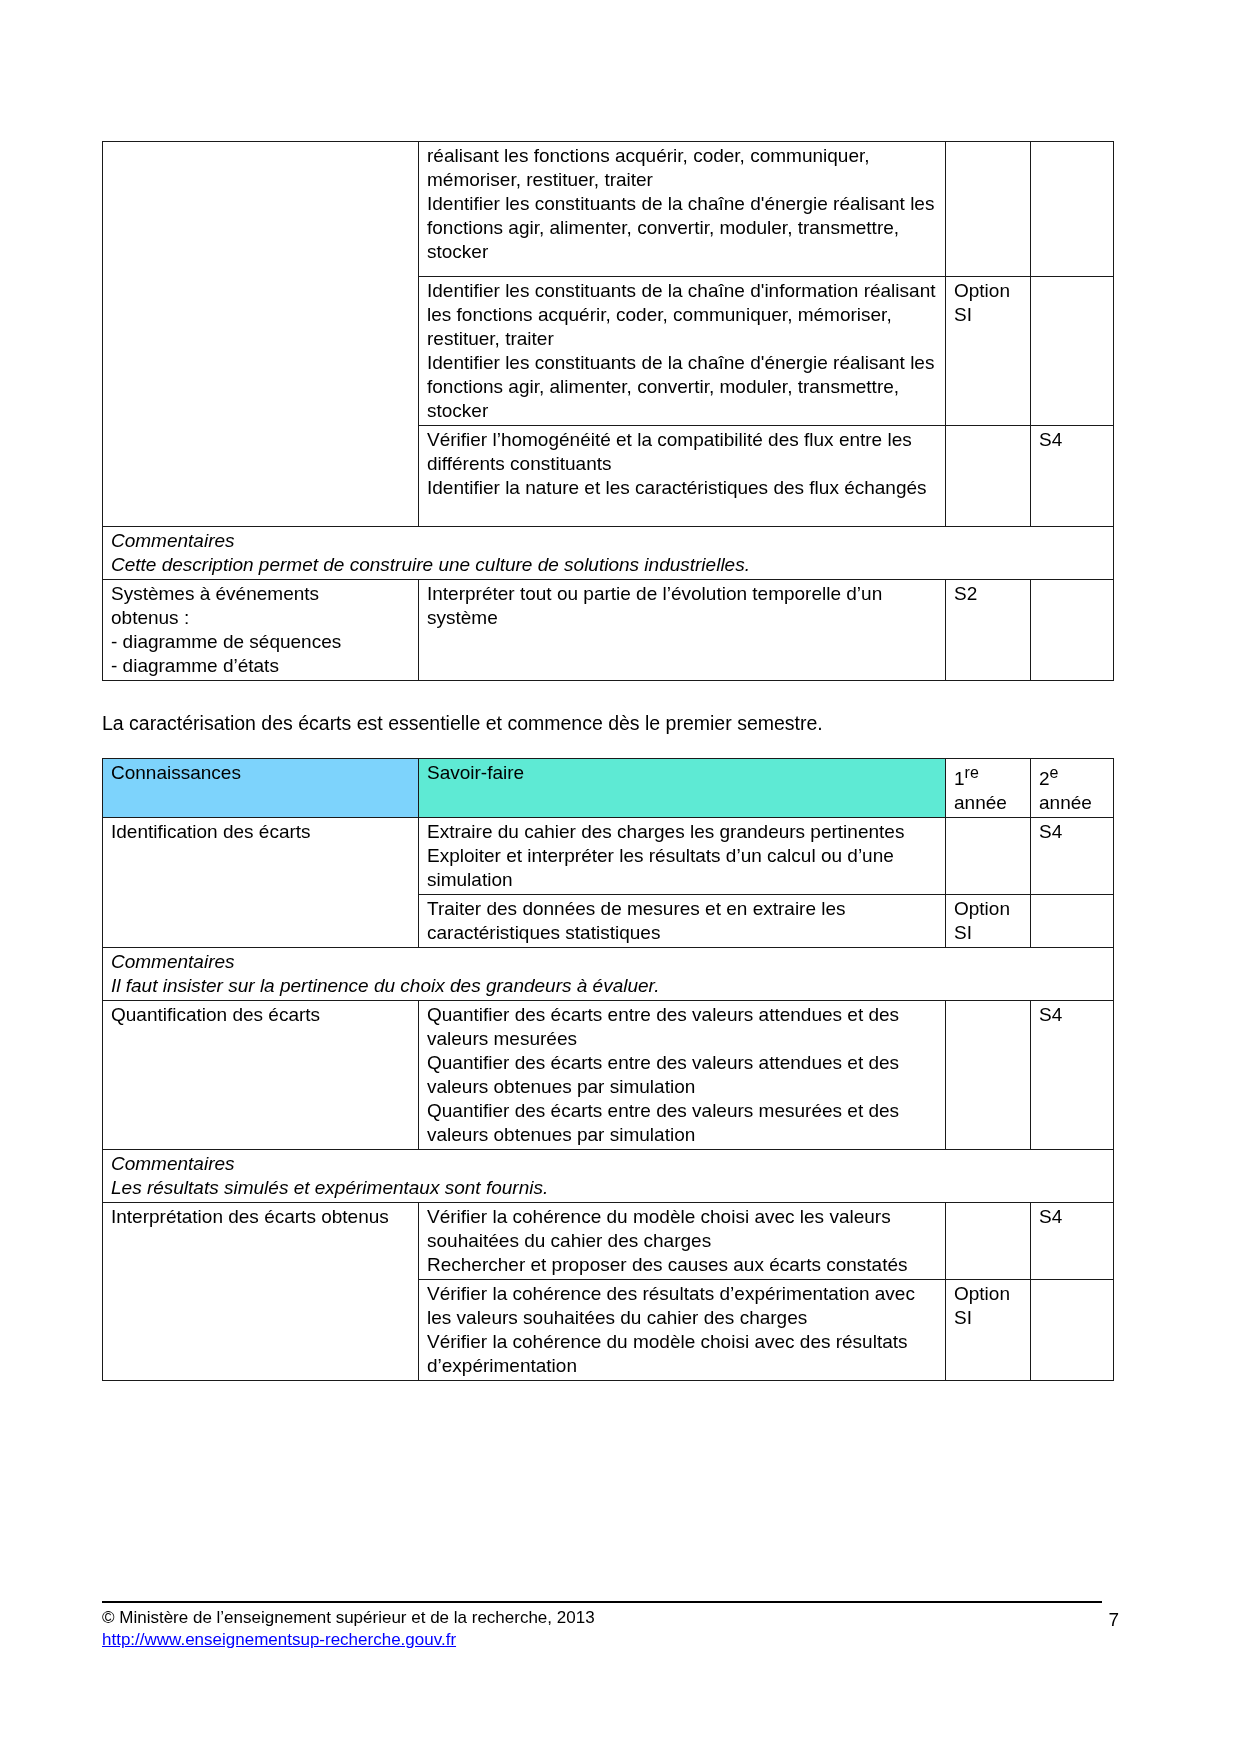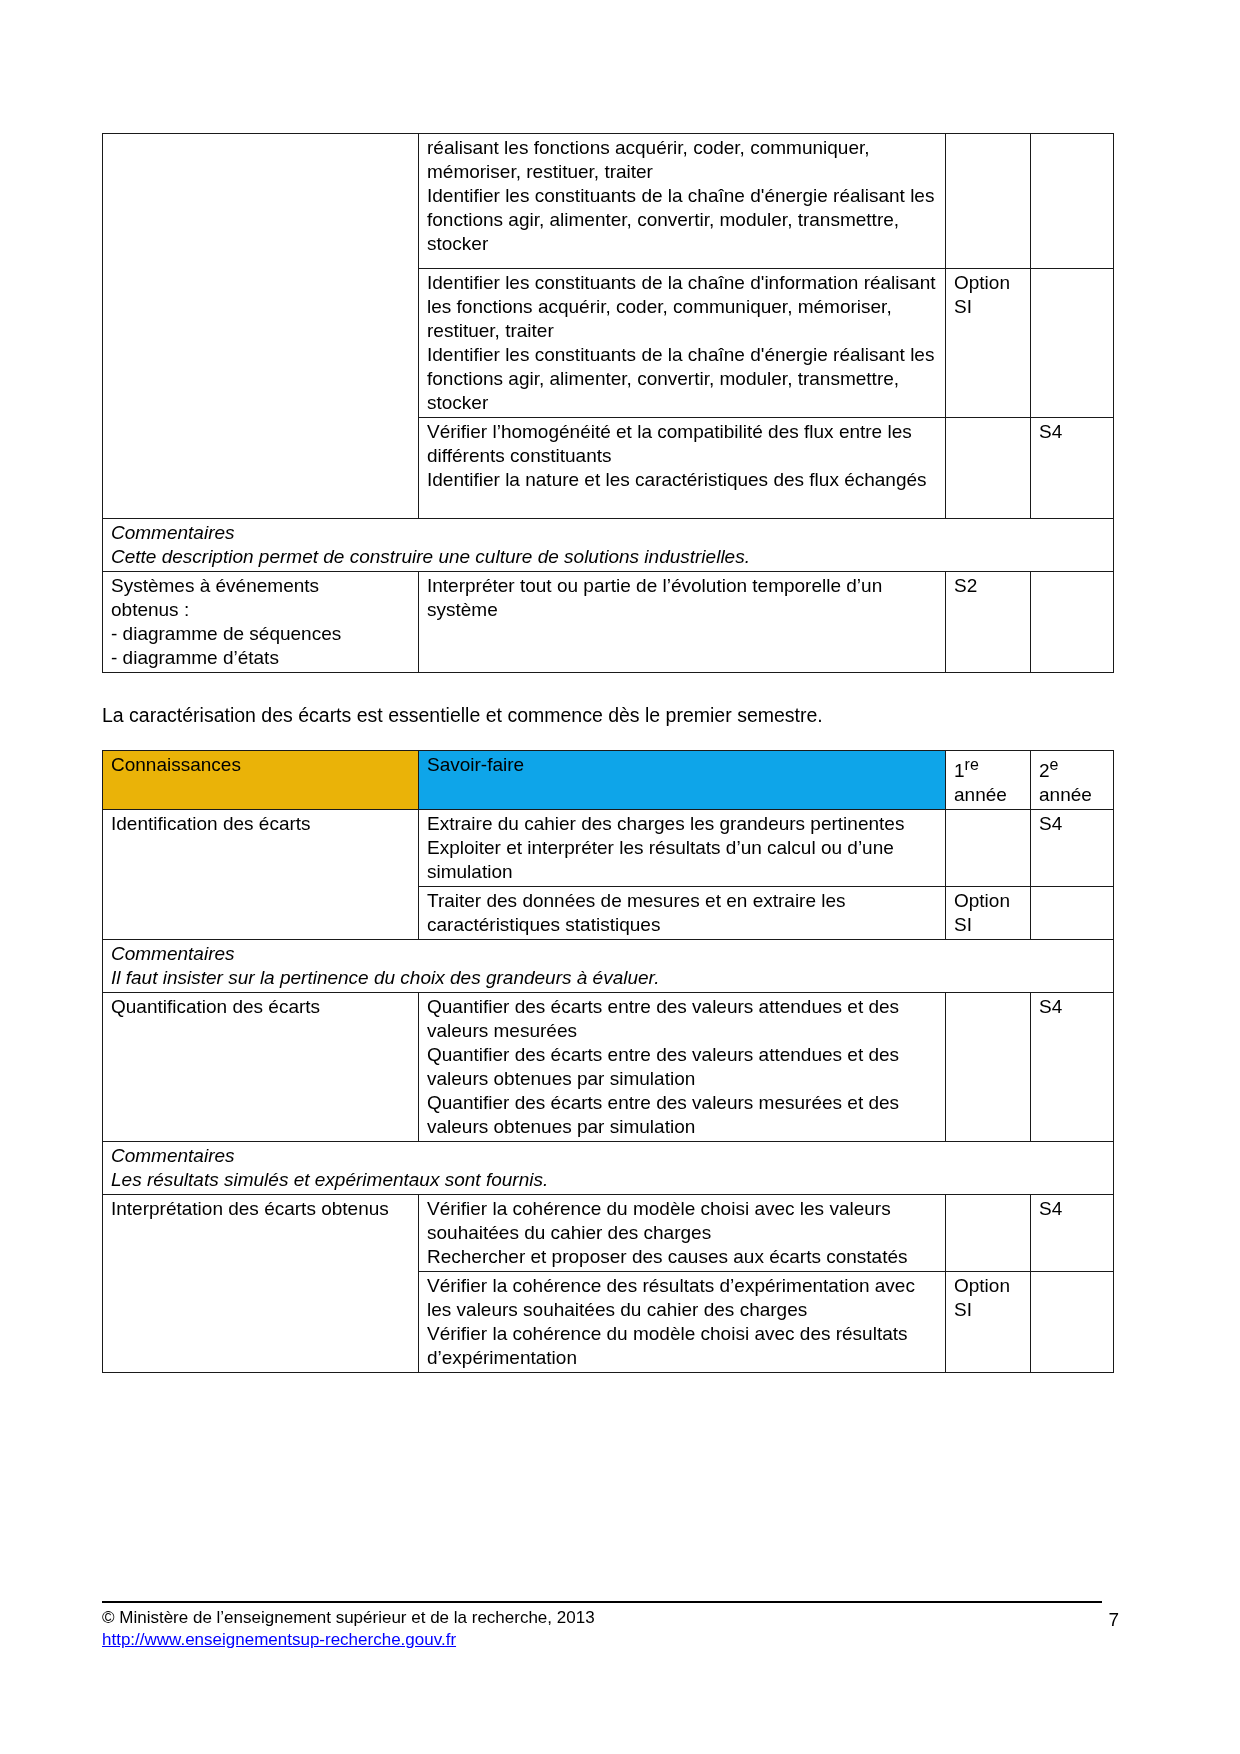--- a/index.html
+++ b/index.html
@@ -3,21 +3,21 @@
 <meta charset="utf-8">
 <style>
   html, body {
     margin: 0; padding: 0;
     width: 1240px; height: 1754px;
     background: #ffffff;
     font-family: "Liberation Sans", sans-serif;
     color: #000;
   }
   .page { position: relative; width: 1240px; height: 1754px; overflow: hidden; }
-  .content { position: absolute; left: 102px; top: 0; width: 1011px; }
+  .content { position: absolute; left: 102px; top: 8px; width: 1011px; }
 
   table.doc-table {
     border-collapse: collapse;
     table-layout: fixed;
     width: 1011px;
   }
   table.doc-table td, table.doc-table th {
     border: 1.5px solid #1a1a1a;
     vertical-align: top;
     padding: 2px 8px;
@@ -139,22 +139,22 @@
 
     <table class="doc-table t2">
       <colgroup>
           <col style="width:316px">
           <col style="width:527px">
           <col style="width:85px">
           <col style="width:83px">
         </colgroup>
       <tbody>
           <tr>
-        <th style="background-color: #eab308;">Connaissances</th>
-        <th style="background-color: #0ea5e9;">Savoir-faire</th>
+        <th style="background-color: #7dd3fc;">Connaissances</th>
+        <th style="background-color: #5eead4;">Savoir-faire</th>
         <th class="year-head">
           <div><span>1</span><sup>re</sup></div>
           <div>année</div>
         </th>
         <th class="year-head">
           <div><span>2</span><sup>e</sup></div>
           <div>année</div>
         </th>
       </tr>
 

